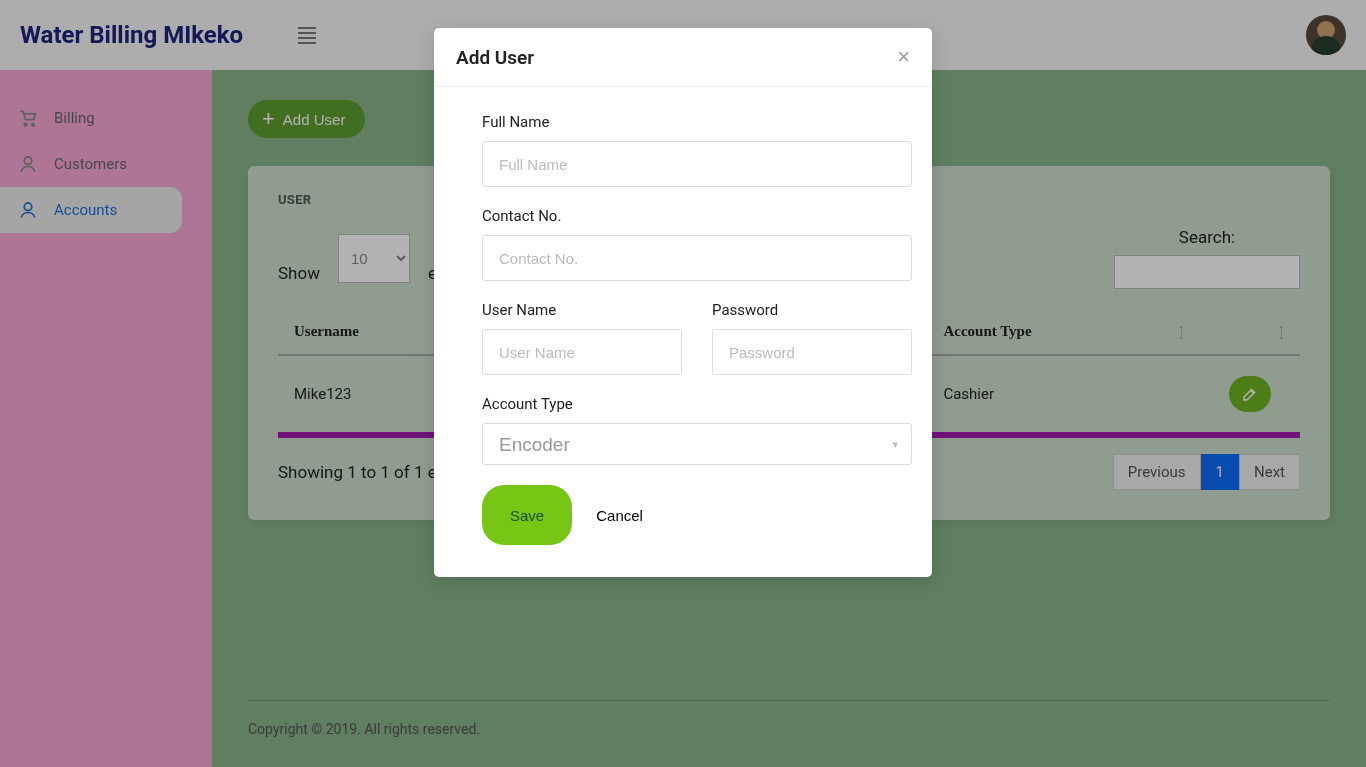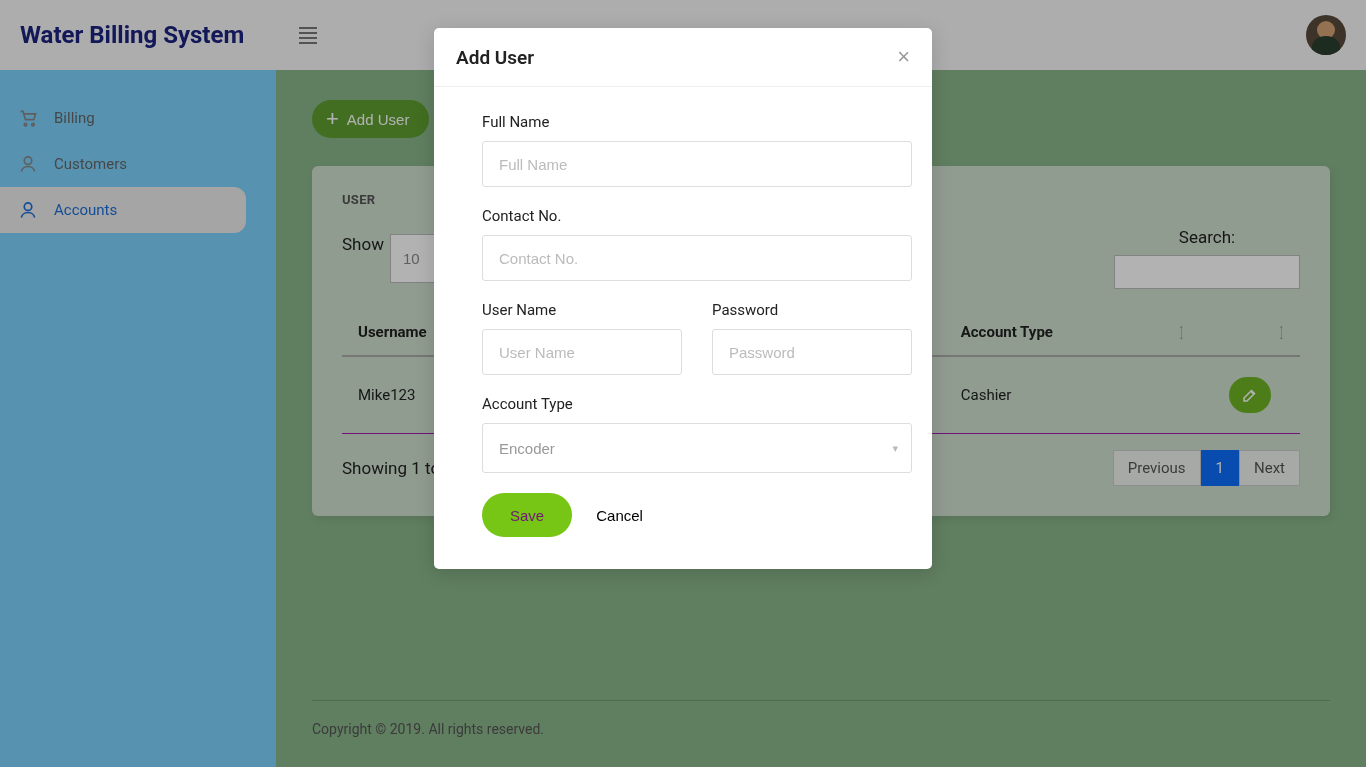--- a/index.html
+++ b/index.html
@@ -75,22 +75,22 @@
       height: 18px;
       background: #d4a373;
       border-radius: 50%;
     }
     .main-body {
       display: flex;
       height: calc(767px - 70px);
       background: #8ab58a;
     }
     .sidebar {
-      width: 276px;
-      background: #7dd3fc;
+      width: 212px;
+      background: #f9a8d4;
       padding-top: 25px;
     }
     .sidebar-item {
       display: flex;
       align-items: center;
       height: 46px;
       padding: 0 18px;
       gap: 16px;
       cursor: pointer;
       color: #666;
@@ -151,22 +151,22 @@
     .table-controls {
       display: flex;
       align-items: center;
       justify-content: space-between;
       margin-bottom: 20px;
       color: #222;
       font-size: 17px;
     }
     .show-entries {
       display: flex;
-      align-items: flex-start;
-      gap: 6px;
+      align-items: flex-end;
+      gap: 18px;
     }
     .entries-select {
       width: 72px;
       height: 49px;
       border: 1px solid #bbb;
       background: #fff;
       padding: 0 8px;
       color: #888;
       font-size: 15px;
     }
@@ -188,33 +188,34 @@
       border-collapse: collapse;
     }
     thead th {
       text-align: left;
       padding: 14px 16px;
       border-bottom: 2px solid #aaa;
       font-weight: 700;
       font-size: 15px;
       color: #222;
       position: relative;
+      font-family: Liberation Serif, serif;
     }
     .sort-arrows {
       position: absolute;
       right: 16px;
       top: 50%;
       transform: translateY(-50%);
       color: #888;
       font-size: 11px;
       line-height: 7px;
     }
     tbody td {
       padding: 20px 16px;
-      border-bottom: 1px solid #a21caf;
+      border-bottom: 6px solid #a21caf;
       font-size: 15px;
       color: #222;
     }
     .edit-btn {
       width: 42px;
       height: 36px;
       border-radius: 18px;
       background: #6fb423;
       border: none;
       color: #fff;
@@ -318,25 +319,25 @@
     }
     .form-row {
       display: flex;
       gap: 30px;
     }
     .form-row .form-group {
       flex: 1;
     }
     .form-select {
       width: 100%;
-      height: 50px;
+      height: 42px;
       border: 1px solid #ddd;
       border-radius: 3px;
       padding: 0 16px;
-      font-size: 15px;
+      font-size: 19px;
       color: #999;
       background: #fff;
       appearance: none;
       position: relative;
     }
     .select-wrap {
       position: relative;
     }
     .select-wrap::after {
       content: '▾';
@@ -349,43 +350,43 @@
       font-size: 11px;
     }
     .modal-actions {
       display: flex;
       gap: 24px;
       align-items: center;
       margin-top: 20px;
     }
     .btn-save {
       background: #77c514;
-      color: #701a75;
+      color: #14532d;
       border: none;
-      height: 44px;
+      height: 60px;
       padding: 0 28px;
       border-radius: 22px;
       font-size: 15px;
       font-weight: 500;
       cursor: pointer;
     }
     .btn-cancel {
       background: none;
       border: none;
       color: #000000;
       font-size: 15px;
       cursor: pointer;
     }
     svg { display: block; }
   </style>
 </head>
 <body>
 
 <div class="header">
-  <div class="app-title">Water Billing System</div>
+  <div class="app-title">Water Billing MIkeko</div>
   <div class="menu-toggle">
     <div class="bar"></div>
       <div class="bar"></div>
       <div class="bar"></div>
       <div class="bar"></div>
   </div>
   <div class="avatar"></div>
 </div>
 
 <div class="main-body">

